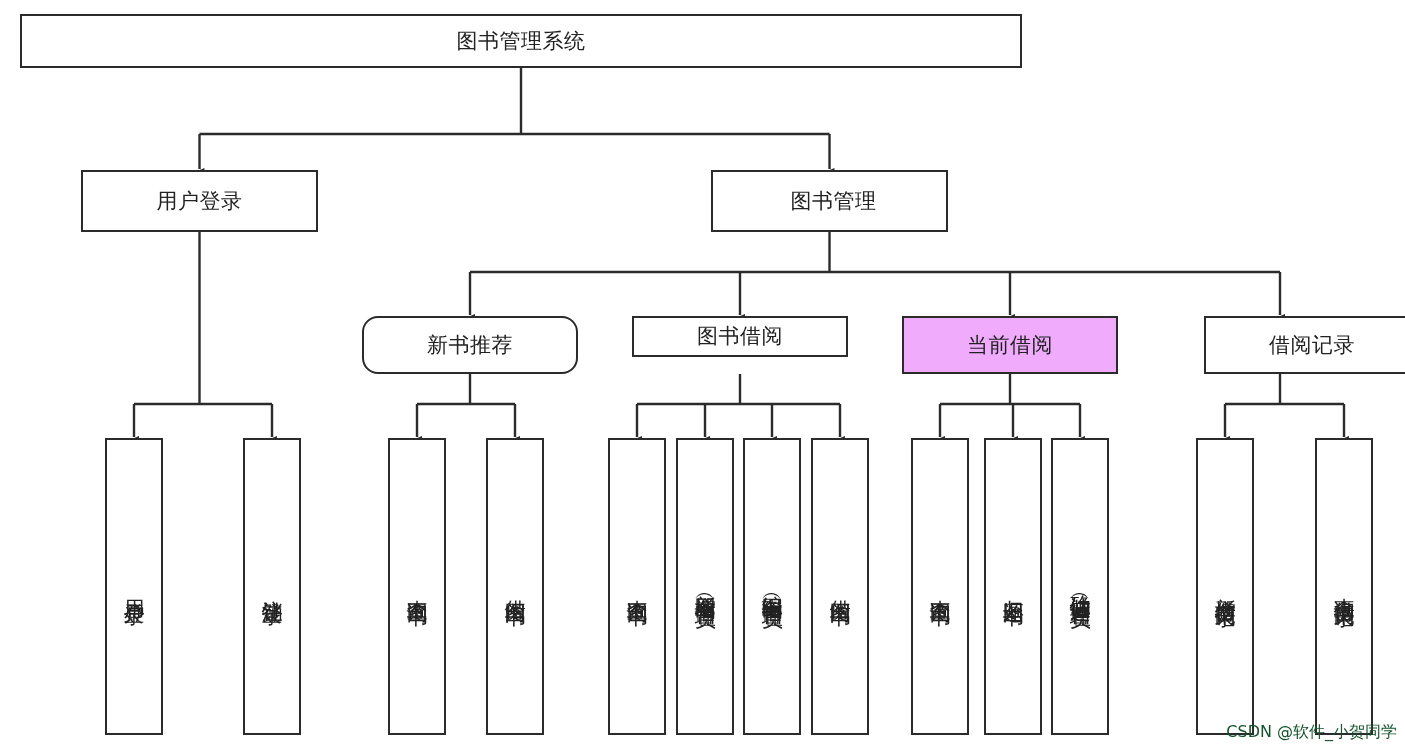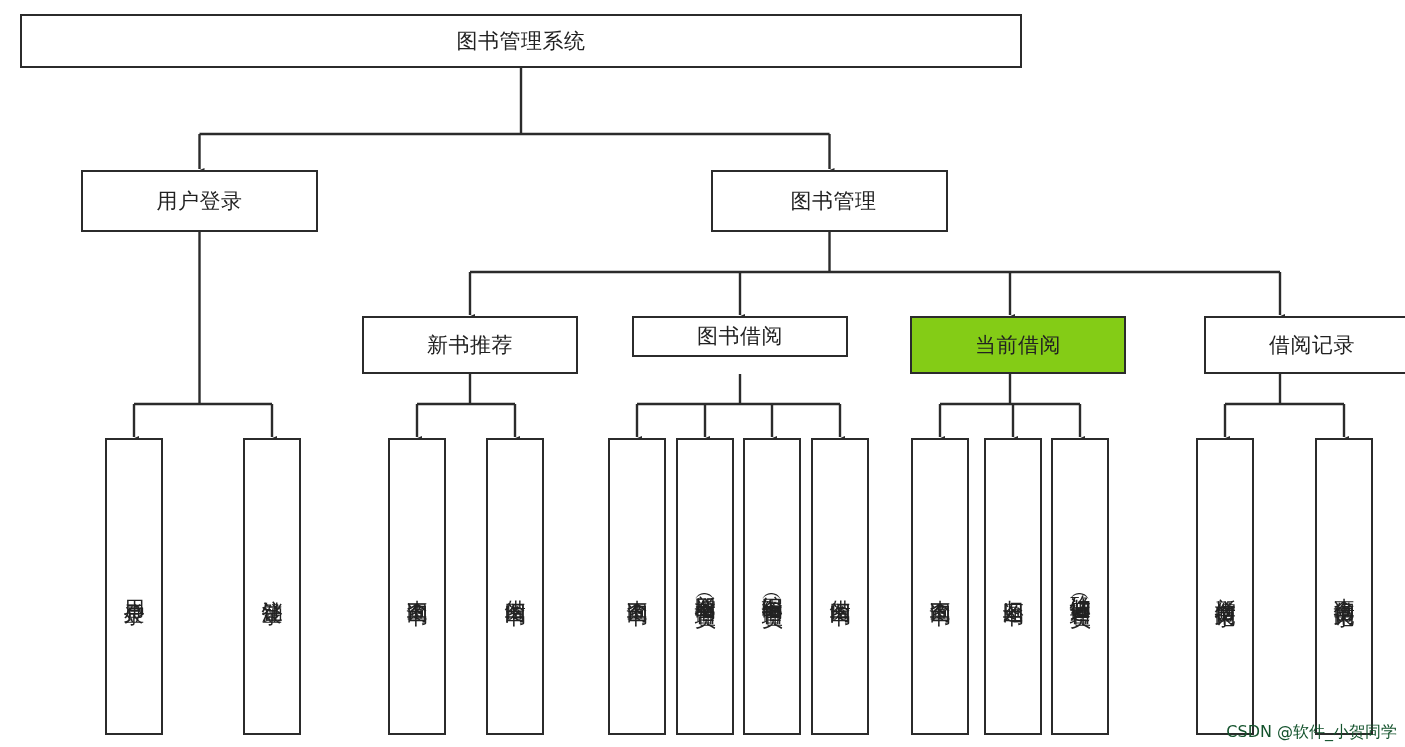--- a/index.html
+++ b/index.html
@@ -122,27 +122,27 @@
   <div id="nodes">
       <div class="node root h" style="left: 20px; top: 14px; width: 1002px; height: 54px; border-color: rgb(43, 43, 43); background: rgb(255, 255, 255);">
         <span class="label">图书管理系统</span>
       </div>
       <div class="node h" style="left: 81px; top: 170px; width: 237px; height: 62px; border-color: rgb(43, 43, 43); background: rgb(255, 255, 255);">
         <span class="label">用户登录</span>
       </div>
       <div class="node h" style="left: 711px; top: 170px; width: 237px; height: 62px; border-color: rgb(43, 43, 43); background: rgb(255, 255, 255); padding-left: 8px;">
         <span class="label">图书管理</span>
       </div>
-      <div class="node h" style="left: 362px; top: 316px; width: 216px; height: 58px; border-color: rgb(43, 43, 43); background: rgb(255, 255, 255);">
+      <div class="node h" style="left: 362px; top: 316px; width: 216px; height: 58px; border-color: rgb(43, 43, 43); background: rgb(255, 255, 255); border-radius: 16px;">
         <span class="label">新书推荐</span>
       </div>
       <div class="node h" style="left: 632px; top: 316px; width: 216px; height: 41px; border-color: rgb(43, 43, 43); background: rgb(255, 255, 255);">
         <span class="label">图书借阅</span>
       </div>
-      <div class="node h" style="left: 902px; top: 316px; width: 216px; height: 58px; border-color: rgb(43, 43, 43); background: #84cc16; margin-left: 8px;">
+      <div class="node h" style="left: 902px; top: 316px; width: 216px; height: 58px; border-color: rgb(43, 43, 43); background: #f0abfc;">
         <span class="label">当前借阅</span>
       </div>
       <div class="node h" style="left: 1172px; top: 316px; width: 216px; height: 58px; border-color: rgb(43, 43, 43); background: rgb(255, 255, 255); margin-left: 32px;">
         <span class="label">借阅记录</span>
       </div>
       <div class="node v" style="left: 105px; top: 438px; width: 58px; height: 297px; border-color: rgb(43, 43, 43); background: rgb(255, 255, 255);">
         <span class="label">用户登录</span>
       </div>
       <div class="node v" style="left: 243px; top: 438px; width: 58px; height: 297px; border-color: rgb(43, 43, 43); background: rgb(255, 255, 255);">
         <span class="label">注销登录</span>

